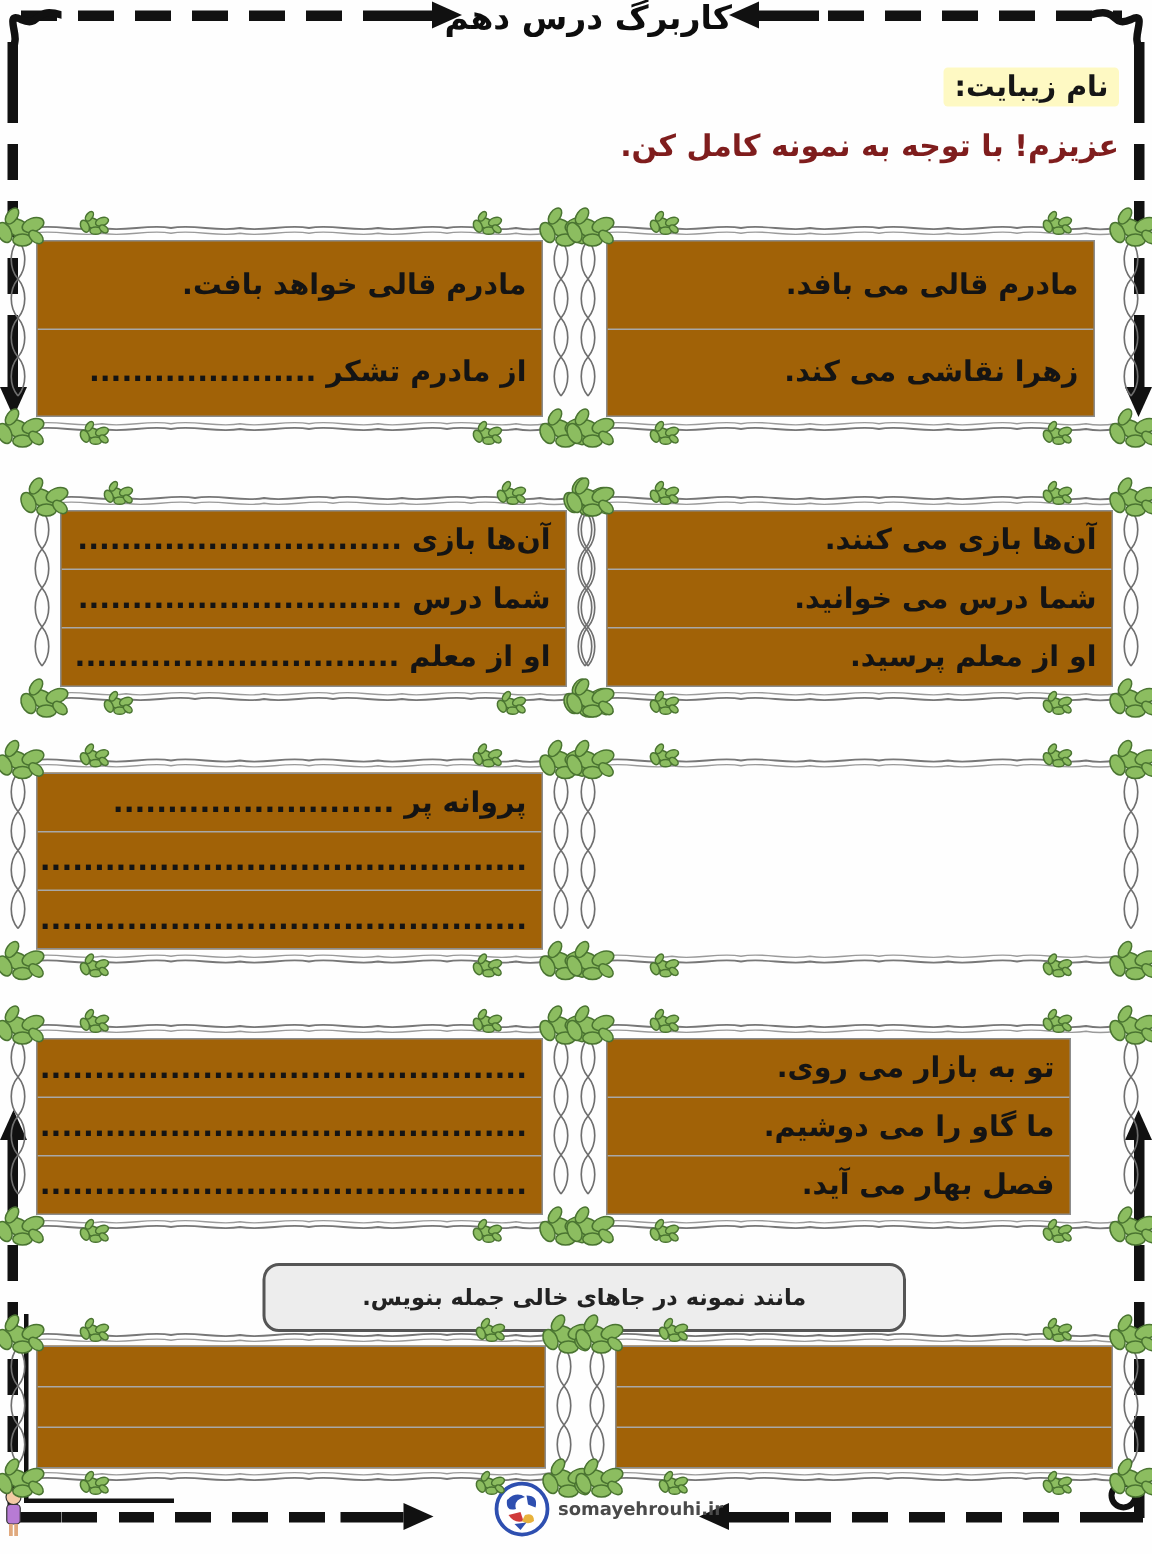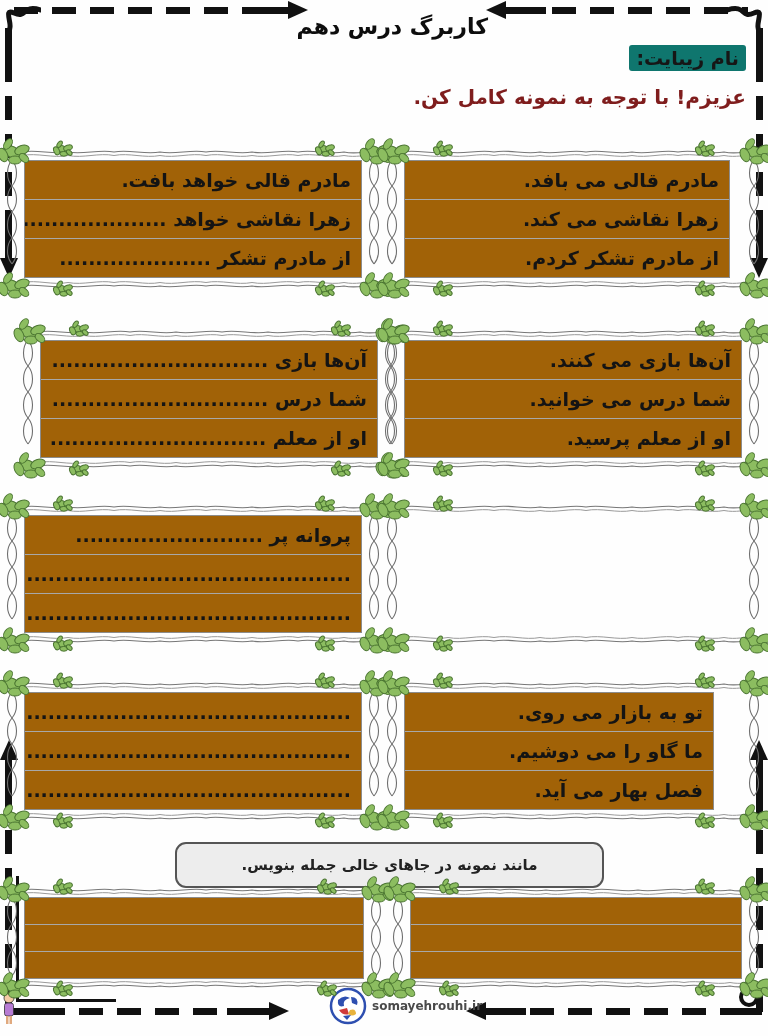--- a/index.html
+++ b/index.html
@@ -15,21 +15,21 @@
   .solid-v{position:absolute;width:7px;background:#111;}
   .thin-h{position:absolute;height:3px;background:#111;}
   .thin-v{position:absolute;width:3px;background:#111;}
   .tri{position:absolute;width:0;height:0;}
   .tri-right{border-top:9px solid transparent;border-bottom:9px solid transparent;border-left:20px solid #111;}
   .tri-left {border-top:9px solid transparent;border-bottom:9px solid transparent;border-right:20px solid #111;}
   .tri-down {border-left:9px solid transparent;border-right:9px solid transparent;border-top:20px solid #111;}
   .tri-up   {border-left:9px solid transparent;border-right:9px solid transparent;border-bottom:20px solid #111;}
   
   .title{
-    position:absolute;top:14px;left:300px;width:188px;height:26px;line-height:26px;
+    position:absolute;top:0;left:300px;width:188px;height:26px;line-height:26px;
     text-align:center;font-size:22px;font-weight:bold;color:#0d0d0d;direction:rtl;white-space:nowrap;
   }
   .name-label{position:absolute;top:47px;right:22px;font-size:19px;font-weight:bold;color:#161616;direction:rtl;}
   .name-label span{padding:2px 7px;border-radius:3px;}
   .subtitle{position:absolute;top:85px;right:22px;font-size:20px;font-weight:bold;color:#7f1d1d;direction:rtl;}
   
   .ex-row{position:absolute;left:0;width:768px;height:138px;}
   .vine-box{position:absolute;top:0;height:138px;}
   .vine-box,.vine-box *{box-sizing:border-box;}
   .box-content{
@@ -102,29 +102,28 @@
   <div class="solid-h" style="left:227px;top:1008px;width:42px;"></div>
   <div class="tri tri-right" style="left:269px;top:1002px;"></div>
   <div class="tri tri-left" style="left:466px;top:1002px;"></div>
   <div class="solid-h" style="left:486px;top:1008px;width:40px;"></div>
   <div class="dash-h" style="left:530px;top:1008px;width:212px;"></div>
   <div class="solid-h" style="left:742px;top:1008px;width:20px;"></div>
 </div>
 
 <div class="title">کاربرگ درس دهم</div>
 <div class="name-label">
-  <span style="background:#0f766e;">نام زیبایت:</span>
+  <span style="background:#fef9c3;">نام زیبایت:</span>
 </div>
 <div class="subtitle">عزیزم! با توجه به نمونه کامل کن.</div>
 
 <div class="ex-row" style="top:150px;">
   <div class="vine-box" style="left:10px;width:366px;">
     <div class="box-content">
       <div class="box-row">مادرم قالی خواهد بافت.</div>
-      <div class="box-row">زهرا نقاشی خواهد ....................</div>
       <div class="box-row">از مادرم تشکر .....................</div>
     </div>
   <svg width="390" height="162" style="position:absolute;left:-12px;top:-12px;overflow:visible;pointer-events:none;z-index:3">
         <path d="M24 14 C 39 11, 55 17, 70 14 C 85 17, 101 11, 116 14 C 131 11, 147 17, 162 14 C 177 17, 193 11, 208 14 C 223 11, 239 17, 254 14 C 269 17, 285 11, 300 14 C 315 11, 331 17, 346 14 C 361 17, 377 11, 366 14" fill="none" stroke="#777" stroke-width="1.2"></path>
         <path d="M24 17.5 C 39 14.5, 55 20.5, 70 17.5 C 85 20.5, 101 14.5, 116 17.5 C 131 14.5, 147 20.5, 162 17.5 C 177 20.5, 193 14.5, 208 17.5 C 223 14.5, 239 20.5, 254 17.5 C 269 20.5, 285 14.5, 300 17.5 C 315 14.5, 331 20.5, 346 17.5 C 361 20.5, 377 14.5, 366 17.5" fill="none" stroke="#9a9a9a" stroke-width="1"></path>
         <path d="M24 148 C 39 145, 55 151, 70 148 C 85 151, 101 145, 116 148 C 131 145, 147 151, 162 148 C 177 151, 193 145, 208 148 C 223 145, 239 151, 254 148 C 269 151, 285 145, 300 148 C 315 145, 331 151, 346 148 C 361 151, 377 145, 366 148" fill="none" stroke="#777" stroke-width="1.2"></path>
         <path d="M24 144.5 C 39 141.5, 55 147.5, 70 144.5 C 85 147.5, 101 141.5, 116 144.5 C 131 141.5, 147 147.5, 162 144.5 C 177 147.5, 193 141.5, 208 144.5 C 223 141.5, 239 147.5, 254 144.5 C 269 147.5, 285 141.5, 300 144.5 C 315 141.5, 331 147.5, 346 144.5 C 361 147.5, 377 141.5, 366 144.5" fill="none" stroke="#9a9a9a" stroke-width="1"></path>
         <path d="M 14 22 C 20 29, 20 41, 14 48 C 8 55, 8 67, 14 74 C 20 81, 20 93, 14 100 C 8 107, 8 119, 14 126" fill="none" stroke="#6f6f6f" stroke-width="1.1"></path>
         <path d="M 14 22 C 8 29, 8 41, 14 48 C 20 55, 20 67, 14 74 C 8 81, 8 93, 14 100 C 20 107, 20 119, 14 126" fill="none" stroke="#6f6f6f" stroke-width="1.1"></path>
         <path d="M 376 22 C 382 29, 382 41, 376 48 C 370 55, 370 67, 376 74 C 382 81, 382 93, 376 100 C 370 107, 370 119, 376 126" fill="none" stroke="#6f6f6f" stroke-width="1.1"></path>
@@ -176,21 +175,20 @@
         <ellipse cx="320.6" cy="152.8" rx="4.2" ry="2.6999999999999997" transform="rotate(65 320.6 152.8)" fill="#8cbd60" stroke="#4a7431" stroke-width="1"></ellipse>
         <ellipse cx="327.8" cy="155.8" rx="3.9" ry="2.4" transform="rotate(0 327.8 155.8)" fill="#8cbd60" stroke="#4a7431" stroke-width="1"></ellipse>
         <ellipse cx="323.6" cy="146.2" rx="3.5999999999999996" ry="2.1" transform="rotate(-55 323.6 146.2)" fill="#8cbd60" stroke="#4a7431" stroke-width="1"></ellipse>
         <ellipse cx="333.2" cy="154.6" rx="3.3" ry="2.1" transform="rotate(40 333.2 154.6)" fill="#8cbd60" stroke="#4a7431" stroke-width="1"></ellipse>
       </svg>
     </div>
   <div class="vine-box" style="left:390px;width:354px;">
     <div class="box-content">
       <div class="box-row">مادرم قالی می بافد.</div>
       <div class="box-row">زهرا نقاشی می کند.</div>
-      <div class="box-row">از مادرم تشکر کردم.</div>
     </div>
   <svg width="390" height="162" style="position:absolute;left:-12px;top:-12px;overflow:visible;pointer-events:none;z-index:3">
         <path d="M24 14 C 39 11, 55 17, 70 14 C 85 17, 101 11, 116 14 C 131 11, 147 17, 162 14 C 177 17, 193 11, 208 14 C 223 11, 239 17, 254 14 C 269 17, 285 11, 300 14 C 315 11, 331 17, 346 14 C 361 17, 377 11, 366 14" fill="none" stroke="#777" stroke-width="1.2"></path>
         <path d="M24 17.5 C 39 14.5, 55 20.5, 70 17.5 C 85 20.5, 101 14.5, 116 17.5 C 131 14.5, 147 20.5, 162 17.5 C 177 20.5, 193 14.5, 208 17.5 C 223 14.5, 239 20.5, 254 17.5 C 269 20.5, 285 14.5, 300 17.5 C 315 14.5, 331 20.5, 346 17.5 C 361 20.5, 377 14.5, 366 17.5" fill="none" stroke="#9a9a9a" stroke-width="1"></path>
         <path d="M24 148 C 39 145, 55 151, 70 148 C 85 151, 101 145, 116 148 C 131 145, 147 151, 162 148 C 177 151, 193 145, 208 148 C 223 145, 239 151, 254 148 C 269 151, 285 145, 300 148 C 315 145, 331 151, 346 148 C 361 151, 377 145, 366 148" fill="none" stroke="#777" stroke-width="1.2"></path>
         <path d="M24 144.5 C 39 141.5, 55 147.5, 70 144.5 C 85 147.5, 101 141.5, 116 144.5 C 131 141.5, 147 147.5, 162 144.5 C 177 147.5, 193 141.5, 208 144.5 C 223 141.5, 239 147.5, 254 144.5 C 269 147.5, 285 141.5, 300 144.5 C 315 141.5, 331 147.5, 346 144.5 C 361 147.5, 377 141.5, 366 144.5" fill="none" stroke="#9a9a9a" stroke-width="1"></path>
         <path d="M 14 22 C 20 29, 20 41, 14 48 C 8 55, 8 67, 14 74 C 20 81, 20 93, 14 100 C 8 107, 8 119, 14 126" fill="none" stroke="#6f6f6f" stroke-width="1.1"></path>
         <path d="M 14 22 C 8 29, 8 41, 14 48 C 20 55, 20 67, 14 74 C 8 81, 8 93, 14 100 C 20 107, 20 119, 14 126" fill="none" stroke="#6f6f6f" stroke-width="1.1"></path>
         <path d="M 376 22 C 382 29, 382 41, 376 48 C 370 55, 370 67, 376 74 C 382 81, 382 93, 376 100 C 370 107, 370 119, 376 126" fill="none" stroke="#6f6f6f" stroke-width="1.1"></path>
         <path d="M 376 22 C 370 29, 370 41, 376 48 C 382 55, 382 67, 376 74 C 370 81, 370 93, 376 100 C 382 107, 382 119, 376 126" fill="none" stroke="#6f6f6f" stroke-width="1.1"></path>

